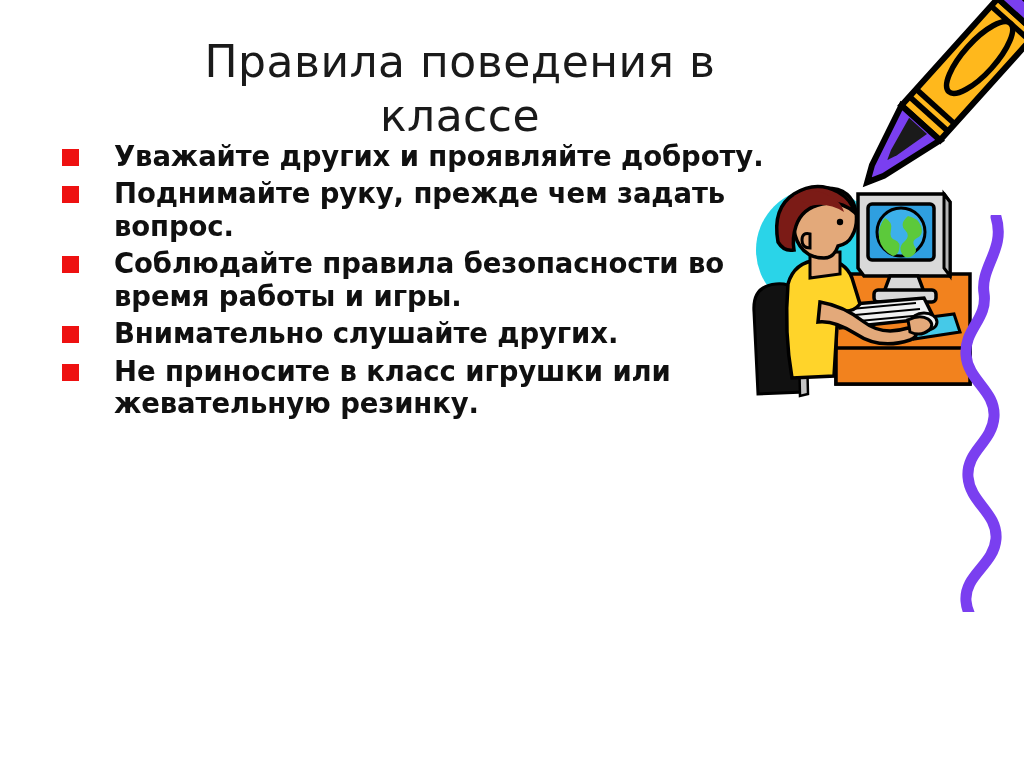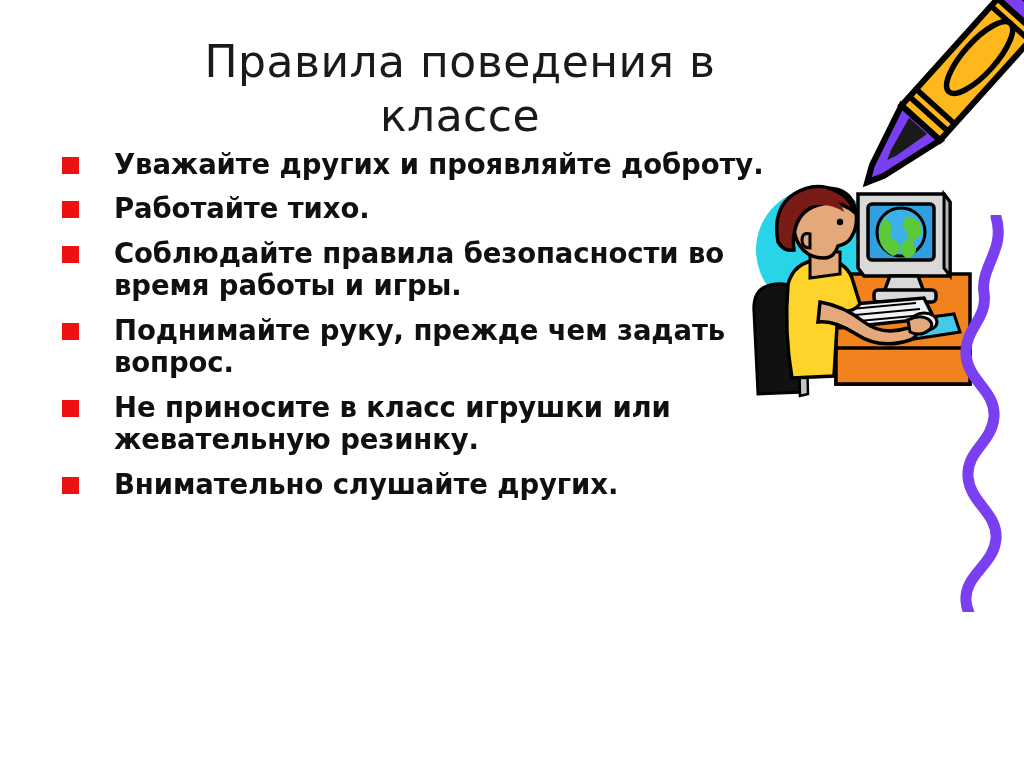--- a/index.html
+++ b/index.html
@@ -41,21 +41,21 @@
     left: 50px;
     top: 136px;
     width: 740px;
     margin: 0;
     padding: 0;
     list-style: none;
   }
   .rule {
     position: relative;
     padding-left: 64px;
-    margin: 12px 0 5px 0;
+    margin: 4px 0 5px 0;
     font-family: "DejaVu Sans", "Liberation Sans", sans-serif;
     font-weight: 700;
     font-size: 27.5px;
     line-height: 1.18;
     color: #101010;
     letter-spacing: -0.1px;
   }
   .rule-marker {
     position: absolute;
     left: 12px;
@@ -113,37 +113,36 @@
   <h1 id="title">Правила поведения в
 классе</h1>
 
   <ul id="rules">
     <li class="rule">
       <span class="rule-marker"></span>
       <span>Уважайте других и проявляйте доброту.</span>
     </li>
     <li class="rule">
       <span class="rule-marker"></span>
-      <span>Работайте тихо.</span>
+    </li>
+    <li class="rule">
+      <span class="rule-marker"></span>
+      <span>Поднимайте руку, прежде чем задать вопрос.</span>
     </li>
     <li class="rule">
       <span class="rule-marker"></span>
       <span>Соблюдайте правила безопасности во время работы и игры.</span>
     </li>
     <li class="rule">
       <span class="rule-marker"></span>
-      <span>Поднимайте руку, прежде чем задать вопрос.</span>
+      <span>Внимательно слушайте других.</span>
     </li>
     <li class="rule">
       <span class="rule-marker"></span>
       <span>Не приносите в класс игрушки или жевательную резинку.</span>
-    </li>
-    <li class="rule">
-      <span class="rule-marker"></span>
-      <span>Внимательно слушайте других.</span>
     </li>
   </ul>
 
   <div id="boy-computer">
     <svg viewBox="0 0 236 226" width="236" height="226" xmlns="http://www.w3.org/2000/svg">
 
       <circle cx="70" cy="78" r="62" fill="#2ad4e8"></circle>
 
       <path d="M88 102 L222 102 L222 212 L88 212 Z" fill="#f2821e" stroke="#000" stroke-width="3.5"></path>
 

